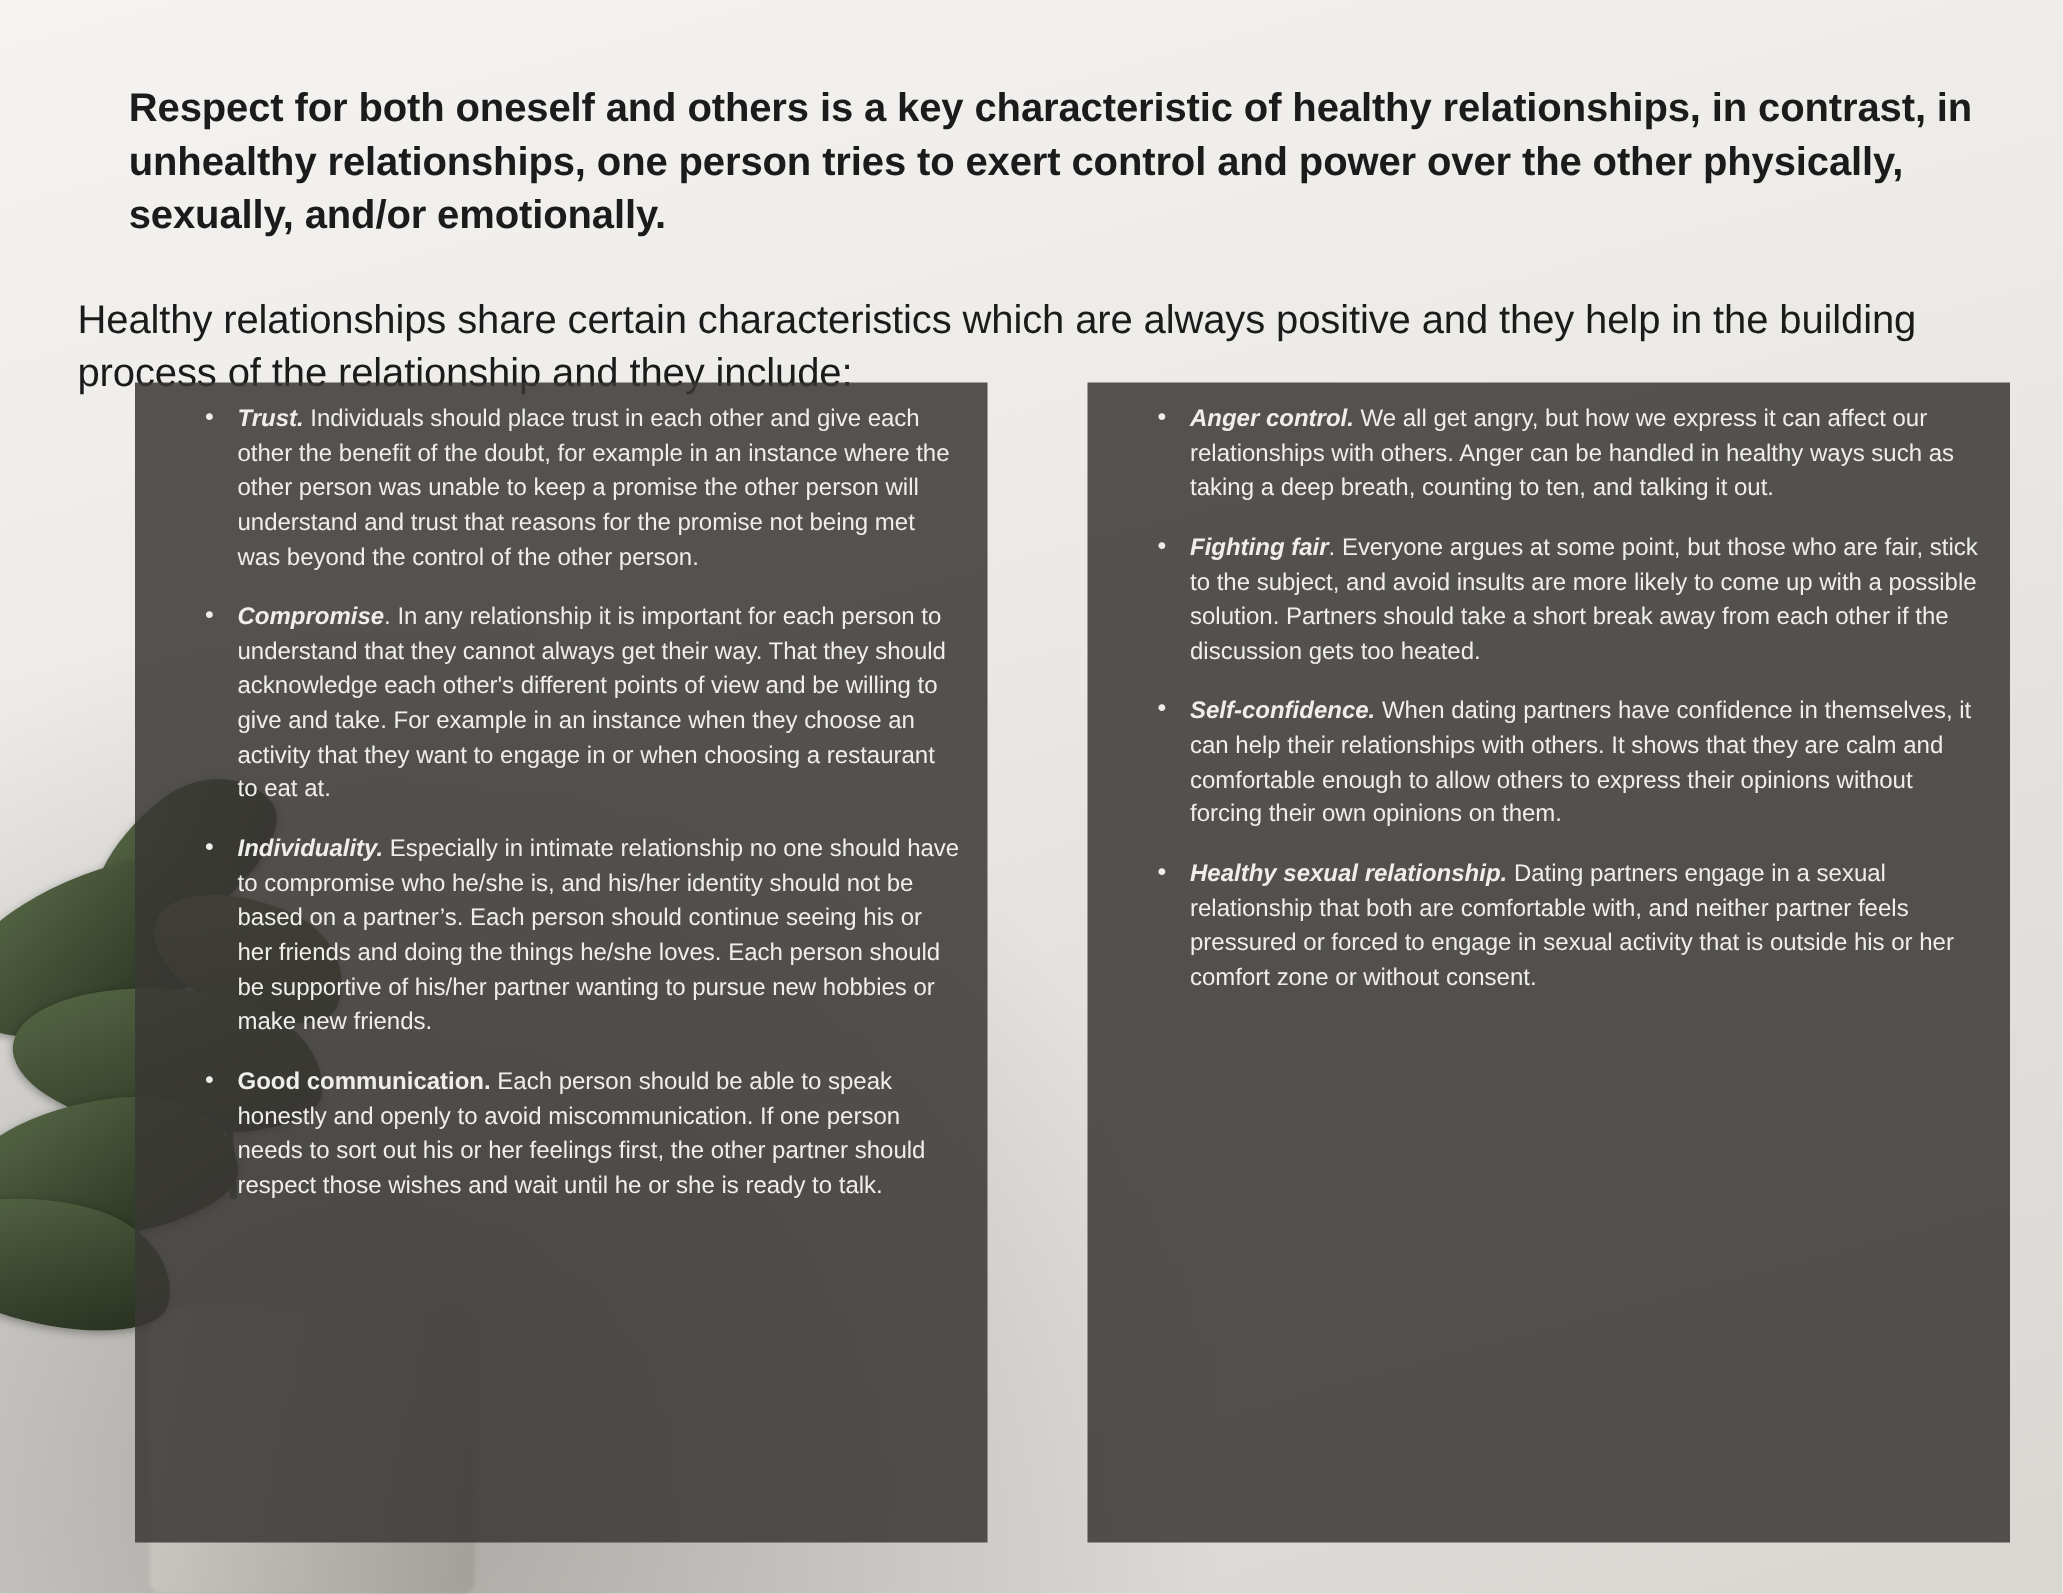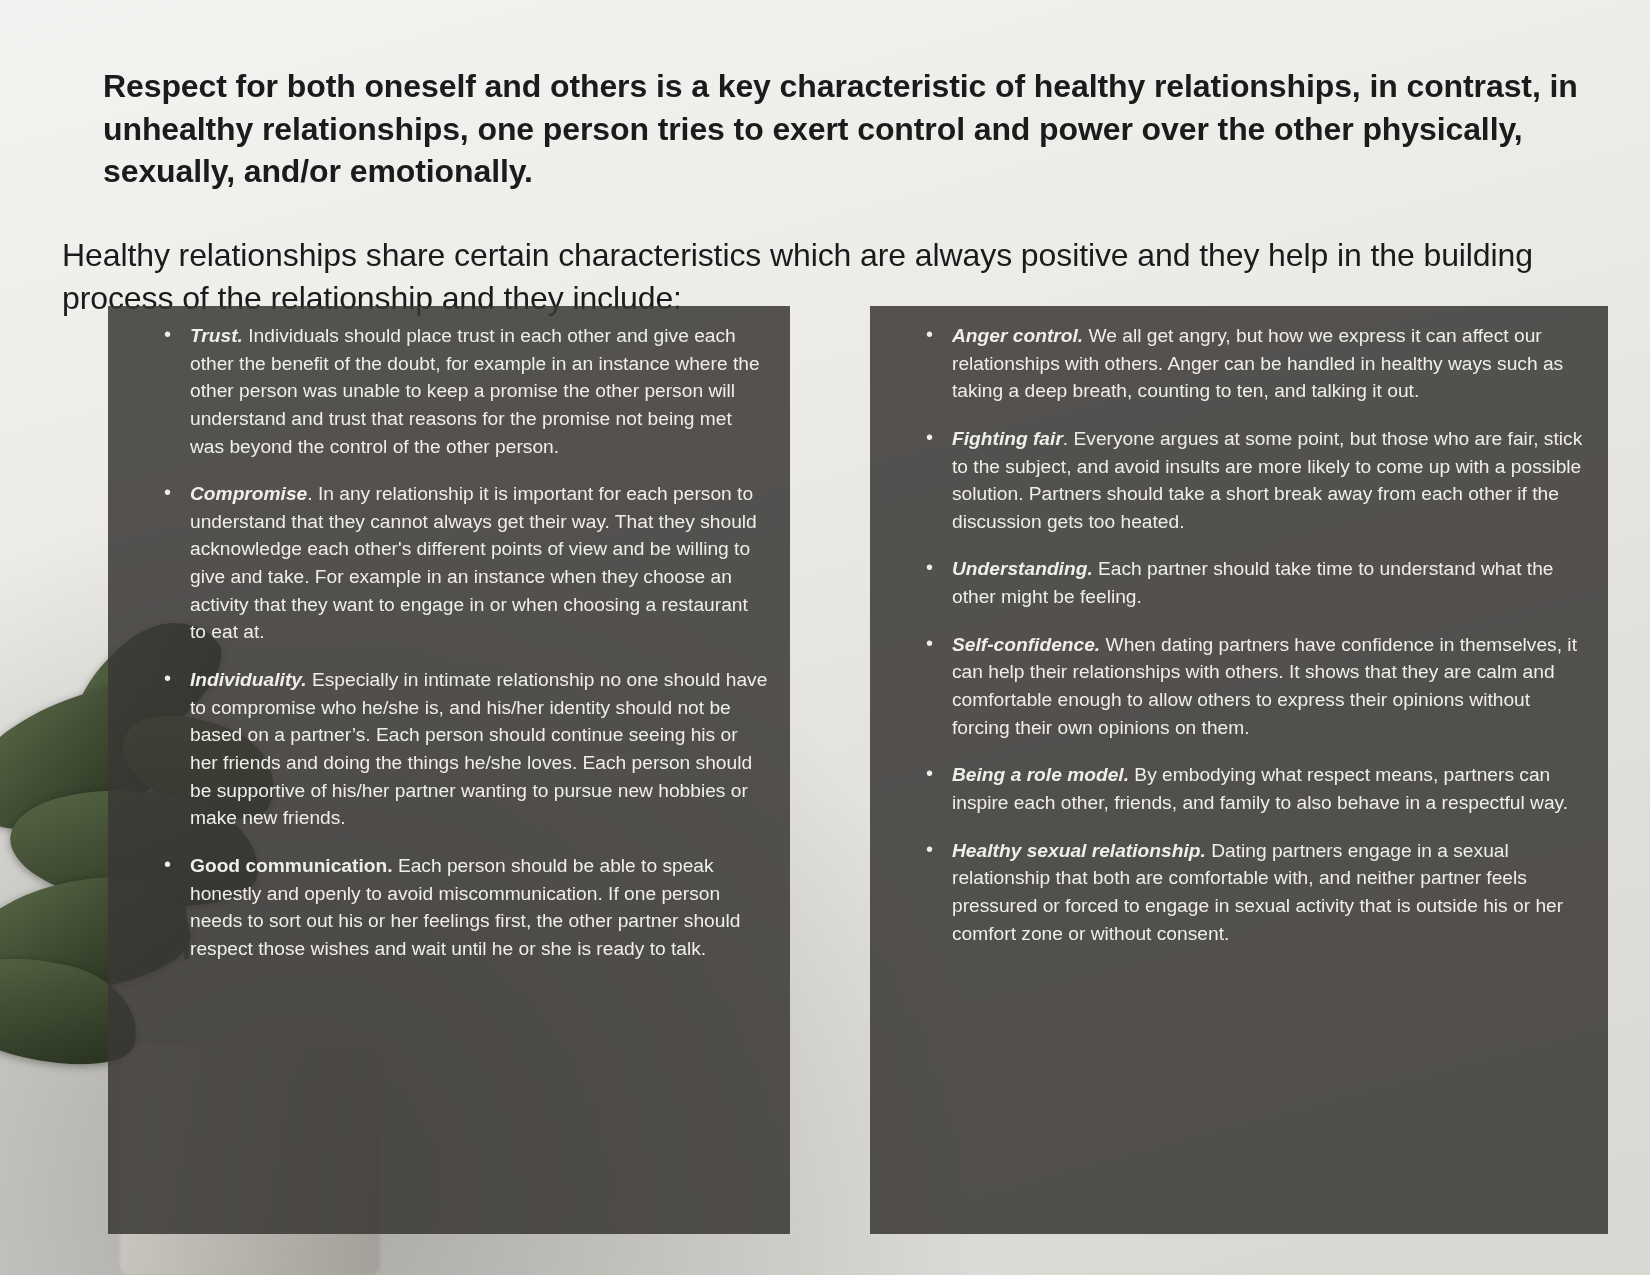--- a/index.html
+++ b/index.html
@@ -159,20 +159,18 @@
         <li><span class="term">Compromise</span><span>. In any relationship it is important for each person to understand that they cannot always get their way. That they should acknowledge each other's different points of view and be willing to give and take. For example in an instance when they choose an activity that they want to engage in or when choosing a restaurant to eat at.</span></li>
         <li><span class="term">Individuality.</span><span> Especially in intimate relationship no one should have to compromise who he/she is, and his/her identity should not be based on a partner’s. Each person should continue seeing his or her friends and doing the things he/she loves. Each person should be supportive of his/her partner wanting to pursue new hobbies or make new friends.</span></li>
         <li><span class="term-plain">Good communication.</span><span> Each person should be able to speak honestly and openly to avoid miscommunication. If one person needs to sort out his or her feelings first, the other partner should respect those wishes and wait until he or she is ready to talk.</span></li>
       </ul>
   </div>
 
   <div class="panel right">
     <ul class="bullets" id="right-list">
         <li><span class="term">Anger control.</span><span> We all get angry, but how we express it can affect our relationships with others. Anger can be handled in healthy ways such as taking a deep breath, counting to ten, and talking it out.</span></li>
         <li><span class="term">Fighting fair</span><span>. Everyone argues at some point, but those who are fair, stick to the subject, and avoid insults are more likely to come up with a possible solution. Partners should take a short break away from each other if the discussion gets too heated.</span></li>
-        <li><span class="term">Understanding.</span><span> Each partner should take time to understand what the other might be feeling.</span></li>
         <li><span class="term">Self-confidence.</span><span> When dating partners have confidence in themselves, it can help their relationships with others. It shows that they are calm and comfortable enough to allow others to express their opinions without forcing their own opinions on them.</span></li>
-        <li><span class="term">Being a role model.</span><span> By embodying what respect means, partners can inspire each other, friends, and family to also behave in a respectful way.</span></li>
         <li><span class="term">Healthy sexual relationship.</span><span> Dating partners engage in a sexual relationship that both are comfortable with, and neither partner feels pressured or forced to engage in sexual activity that is outside his or her comfort zone or without consent.</span></li>
       </ul>
   </div>
 
 </div>
 
 </body></html>

